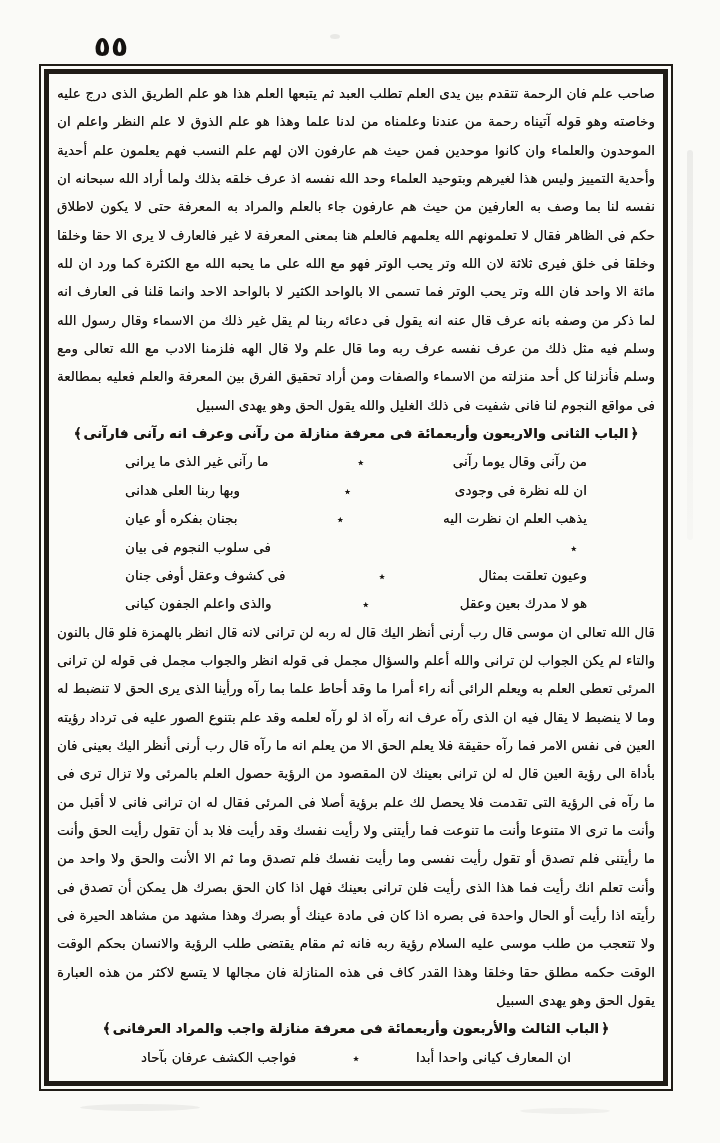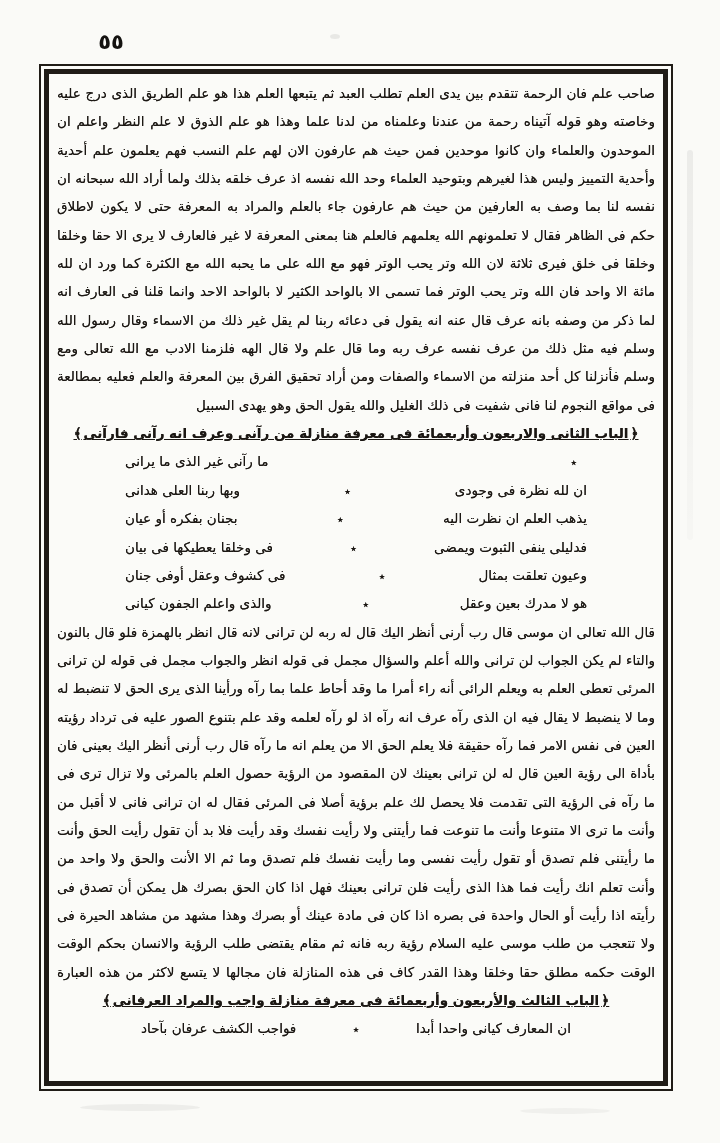--- a/index.html
+++ b/index.html
@@ -15,21 +15,21 @@
     color: #1b1713;
     direction: rtl;
     overflow: hidden;
   }
   .page-number {
     position: absolute;
     top: 30px;
     left: 94px;
     width: 34px;
     text-align: center;
-    font-size: 21px;
+    font-size: 28px;
     font-weight: bold;
     letter-spacing: 2px;
     color: #141210;
     direction: rtl;
   }
   
   .frame-outer {
     position: absolute;
     left: 39px;
     top: 64px;
@@ -62,21 +62,20 @@
     text-align-last: justify;
   }
   .line.short {
     text-align: center;
     text-align-last: right;
   }
   .heading {
     text-align: center;
     font-weight: bold;
     white-space: nowrap;
-    text-decoration: underline;
   }
   .heading .ornament {
     padding: 0 2px;
     font-weight: bold;
   }
   .verse {
     display: flex;
     justify-content: space-between;
     align-items: baseline;
     width: 462px;
@@ -139,37 +138,37 @@
       <div class="row line">لما ذكر من وصفه بانه عرف قال عنه انه يقول فى دعائه ربنا لم يقل غير ذلك من الاسماء وقال رسول الله صلى الله عليه</div>
       <div class="row line">وسلم فيه مثل ذلك من عرف نفسه عرف ربه وما قال علم ولا قال الهه فلزمنا الادب مع الله تعالى ومع رسوله صلى الله عليه</div>
       <div class="row line">وسلم فأنزلنا كل أحد منزلته من الاسماء والصفات ومن أراد تحقيق الفرق بين المعرفة والعلم فعليه بمطالعة ما ذكرناه</div>
       <div class="row line short">فى مواقع النجوم لنا فانى شفيت فى ذلك الغليل والله يقول الحق وهو يهدى السبيل</div>
 
       <div class="row heading">
         <span class="ornament">﴿</span><span>الباب الثانى والاربعون وأربعمائة فى معرفة منازلة من رآنى وعرف انه رآنى فارآنى</span><span class="ornament">﴾</span>
       </div>
 
       <div class="row verse">
+        <span>من رآنى وقال يوما رآنى</span>
         <span class="sep">٭</span>
         <span>ما رآنى غير الذى ما يرانى</span>
       </div>
       <div class="row verse">
         <span>ان لله نظرة فى وجودى</span>
         <span class="sep">٭</span>
         <span>وبها ربنا العلى هدانى</span>
       </div>
       <div class="row verse">
         <span>يذهب العلم ان نظرت اليه</span>
         <span class="sep">٭</span>
         <span>بجنان بفكره أو عيان</span>
       </div>
       <div class="row verse">
-        <span>فدليلى ينفى الثبوت ويمضى</span>
-        <span class="sep">٭</span>
-        <span>فى وخلقا يعطيكها فى بيان</span>
+        <span class="sep">٭</span>
+        <span>فى سلوب النجوم فى بيان</span>
       </div>
       <div class="row verse">
         <span>وعيون تعلقت بمثال</span>
         <span class="sep">٭</span>
         <span>فى كشوف وعقل أوفى جنان</span>
       </div>
       <div class="row verse">
         <span>هو لا مدرك بعين وعقل</span>
         <span class="sep">٭</span>
         <span>والذى واعلم الجفون كيانى</span>
@@ -181,20 +180,21 @@
       <div class="row line">وما لا ينضبط لا يقال فيه ان الذى رآه عرف انه رآه اذ لو رآه لعلمه وقد علم بتنوع الصور عليه فى ترداد رؤيته مع أحدية</div>
       <div class="row line">العين فى نفس الامر فما رآه حقيقة فلا يعلم الحق الا من يعلم انه ما رآه قال رب أرنى أنظر اليك بعينى فان الرؤية</div>
       <div class="row line">بأداة الى رؤية العين قال له لن ترانى بعينك لان المقصود من الرؤية حصول العلم بالمرئى ولا تزال ترى فى كل رؤية خلاف</div>
       <div class="row line">ما رآه فى الرؤية التى تقدمت فلا يحصل لك علم برؤية أصلا فى المرئى فقال له ان ترانى فانى لا أقبل من حيث انا التنوع</div>
       <div class="row line">وأنت ما ترى الا متنوعا وأنت ما تنوعت فما رأيتنى ولا رأيت نفسك وقد رأيت فلا بد أن تقول رأيت الحق وأنت</div>
       <div class="row line">ما رأيتنى فلم تصدق أو تقول رأيت نفسى وما رأيت نفسك فلم تصدق وما ثم الا الأنت والحق ولا واحد من هذين رأيت</div>
       <div class="row line">وأنت تعلم انك رأيت فما هذا الذى رأيت فلن ترانى بعينك فهل اذا كان الحق بصرك هل يمكن أن تصدق فى انك</div>
       <div class="row line">رأيته اذا رأيت أو الحال واحدة فى بصره اذا كان فى مادة عينك أو بصرك وهذا مشهد من مشاهد الحيرة فى الله تعالى</div>
       <div class="row line">ولا تتعجب من طلب موسى عليه السلام رؤية ربه فانه ثم مقام يقتضى طلب الرؤية والانسان بحكم الوقت فان</div>
       <div class="row line">الوقت حكمه مطلق حقا وخلقا وهذا القدر كاف فى هذه المنازلة فان مجالها لا يتسع لاكثر من هذه العبارة والله</div>
+      <div class="row line short">يقول الحق وهو يهدى السبيل</div>
 
       <div class="row heading">
         <span class="ornament">﴿</span><span>الباب الثالث والأربعون وأربعمائة فى معرفة منازلة واجب والمراد العرفانى</span><span class="ornament">﴾</span>
       </div>
 
       <div class="row verse narrow">
         <span>ان المعارف كيانى واحدا أبدا</span>
         <span class="sep">٭</span>
         <span>فواجب الكشف عرفان بآحاد</span>
       </div>

